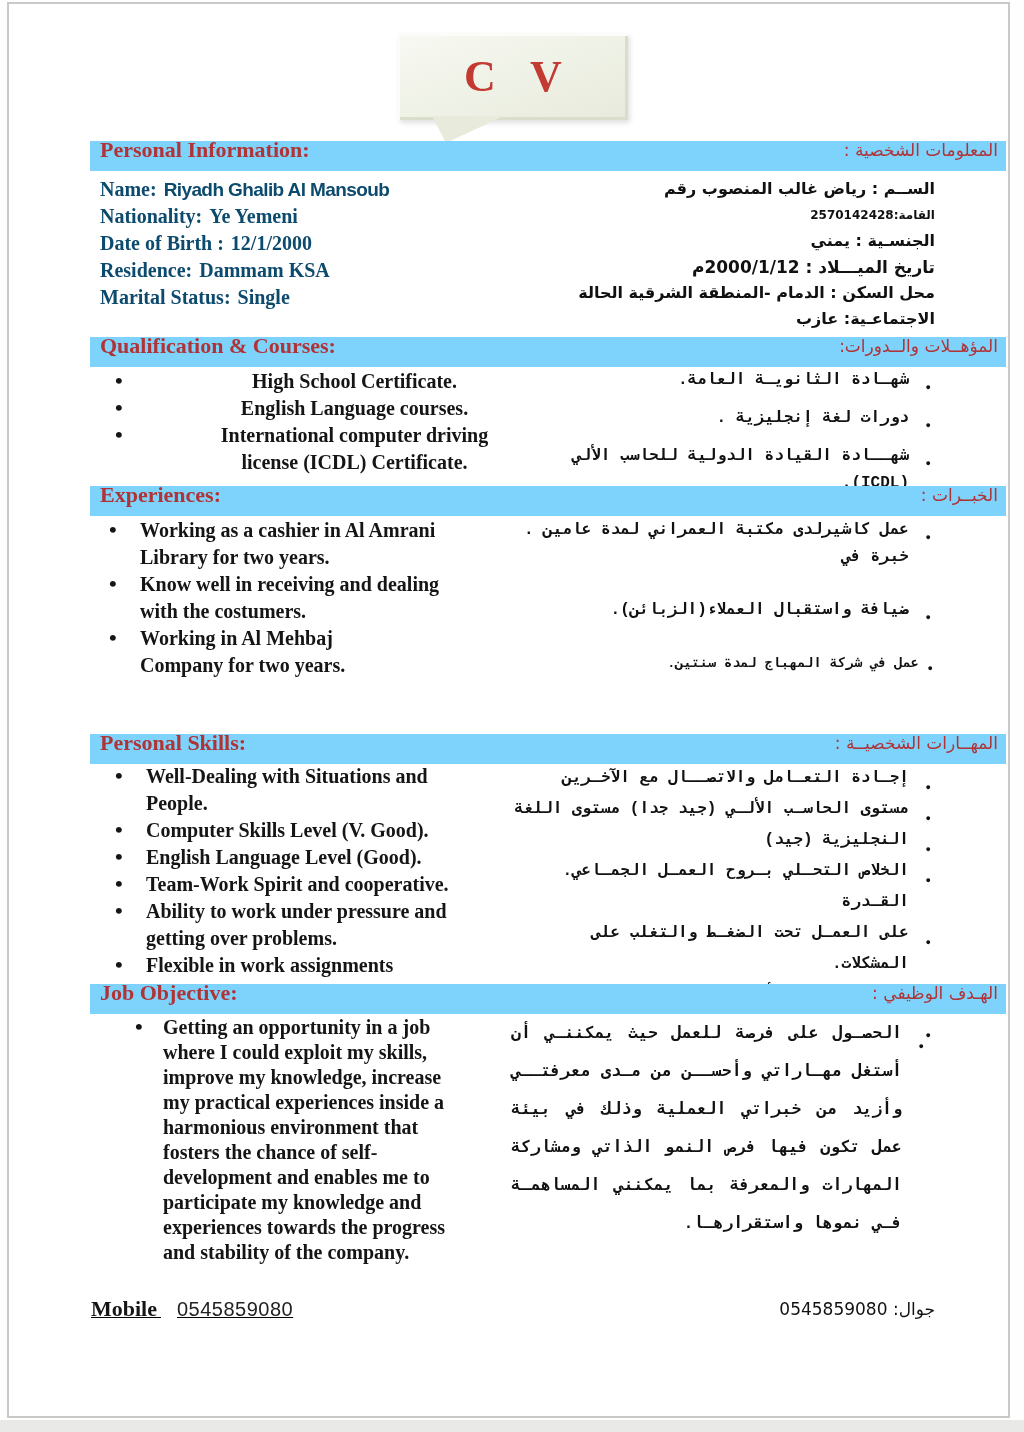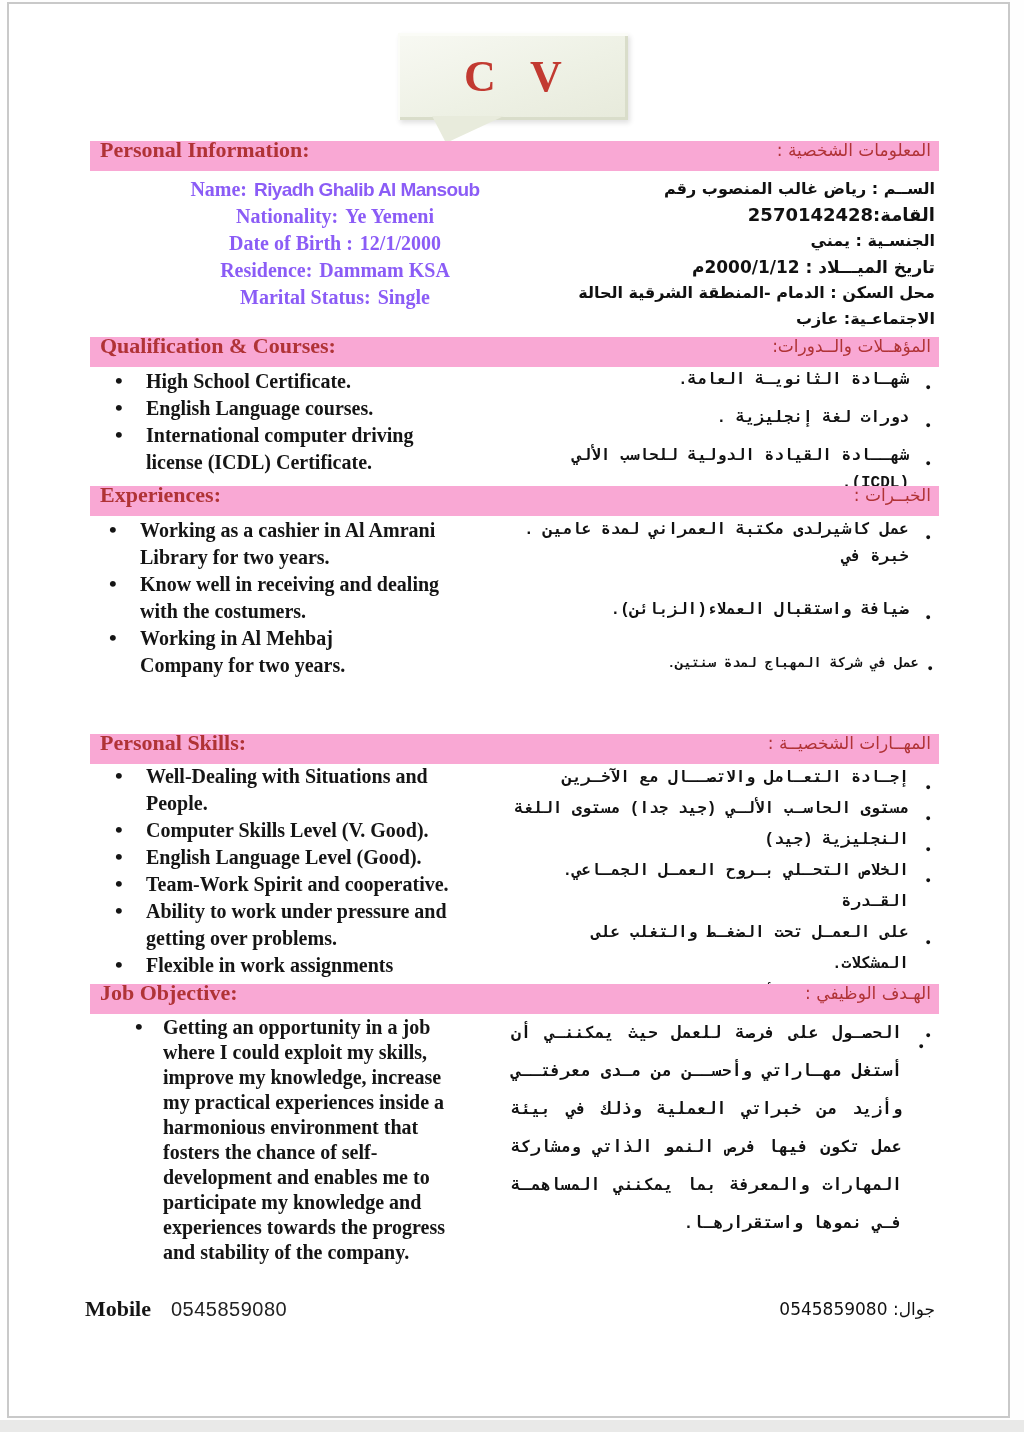--- a/index.html
+++ b/index.html
@@ -13,47 +13,47 @@
   .cv-badge{position:absolute;left:398px;top:33px;width:230px;height:87px;
             background:linear-gradient(160deg,#f8f9f3 0%,#eef1e5 55%,#e7eadb 100%);
             box-shadow:inset 2px 3px 0 #fbfcf7, inset -3px -3px 0 #d9ddca, 2px 3px 5px rgba(0,0,0,.12);
             display:flex;align-items:center;justify-content:center;}
   .cv-badge .cv-text{font-family:"Liberation Serif",serif;font-weight:700;font-size:44px;
             letter-spacing:12px;padding-left:12px;color:#c23a31;}
   .cv-tail{position:absolute;left:432px;top:116px;width:0;height:0;
            border-top:27px solid #e8ebdc;border-left:14px solid transparent;border-right:58px solid transparent;}
 
   
-  .sec-bar{position:absolute;left:90px;width:849px;height:30px;background:#f9a8d4;
+  .sec-bar{position:absolute;left:90px;width:916px;height:30px;background:#7dd3fc;
            display:flex;justify-content:space-between;align-items:center;
            padding:0 8px 13px 10px;box-sizing:border-box;}
   .h-en{font-family:"Liberation Serif",serif;font-weight:700;font-size:22px;color:#b03336;white-space:nowrap;}
   .h-ar{font-family:"DejaVu Sans",sans-serif;font-size:17px;color:#b03336;direction:rtl;white-space:nowrap;}
 
   
   .en-fields{position:absolute;left:100px;top:176px;width:470px;}
-  .en-fields .row{line-height:27px;font-size:20px;font-weight:700;color:#8b5cf6;text-align:center;}
+  .en-fields .row{line-height:27px;font-size:20px;font-weight:700;color:#0c4a6e;}
   .en-fields .lbl{margin-right:7px;}
   .en-fields .row:first-child .val{font-family:"Liberation Sans",sans-serif;font-size:19px;letter-spacing:-0.6px;}
   .ar-lines{position:absolute;right:89px;top:176px;width:430px;direction:rtl;text-align:right;}
   .ar-line{font-family:"DejaVu Sans",sans-serif;font-weight:700;font-size:16px;line-height:26px;color:#111;}
-  .ar-lines .ar-line:nth-child(2){font-size:18px;}
+  .ar-lines .ar-line:nth-child(2){font-size:12px;}
   .ar-lines .ar-line:nth-child(4){font-size:17px;}
 
   
   .blist{position:absolute;}
   .bitem{position:relative;padding-left:33px;font-weight:700;font-size:20px;line-height:27px;
          color:#151515;white-space:pre-line;}
   .bitem::before{content:"•";position:absolute;left:2px;top:-1px;font-size:22px;}
   .blist-ar{position:absolute;direction:rtl;text-align:right;}
   .bitem-ar{position:relative;padding-right:26px;font-family:Liberation Mono, monospace;font-weight:700;
             font-size:16px;line-height:27px;color:#111;white-space:pre-line;}
   .bitem-ar::before{content:"●";position:absolute;right:4px;top:8px;font-size:9px;}
 
-  #qual-en{left:113px;top:368px;width:450px;}
+  #qual-en{left:113px;top:368px;width:450px;text-align:center;}
   #qual-ar{right:89px;top:367px;width:400px;}
   #qual-ar .bitem-ar{margin-bottom:11px;}
 
   #exp-en{left:107px;top:517px;width:460px;}
   #exp-ar{right:89px;top:517px;width:430px;}
   #exp-ar .bitem-ar{margin-bottom:26px;}
   #exp-ar .bitem-ar:nth-child(3){font-size:13.5px;padding-right:16px;}
   #exp-ar .bitem-ar:nth-child(3)::before{top:6px;right:2px;}
 
   #skills-en{left:113px;top:763px;width:460px;}
@@ -61,21 +61,21 @@
   #skills-ar .bitem-ar{line-height:31px;}
   #skills-ar .bitem-ar::before{top:10px;}
 
   #obj-en{left:133px;top:1015px;width:390px;}
   #obj-en .bitem{padding-left:30px;font-size:20px;line-height:25px;}
   #obj-ar{right:98px;top:1015px;width:415px;}
   #obj-ar .bitem-ar{white-space:normal;text-align:justify;line-height:38px;font-size:16.5px;padding-right:24px;}
   #obj-ar .bitem-ar::before{top:13px;right:2px;}
 
   
-  .contact-en{position:absolute;left:85px;top:1296px;}
+  .contact-en{position:absolute;left:91px;top:1296px;text-decoration:underline;}
   .c-lbl{font-family:"Liberation Serif",serif;font-weight:700;font-size:22px;color:#151515;}
   .c-val{font-family:"Liberation Sans",sans-serif;font-size:20px;color:#222;margin-left:16px;letter-spacing:0.5px;}
   .contact-ar{position:absolute;right:89px;top:1299px;direction:rtl;
               font-family:"DejaVu Sans",sans-serif;font-size:17px;color:#111;}
 </style>
 </head>
 <body>
 
 <div class="page">
   <div class="frame"></div>

